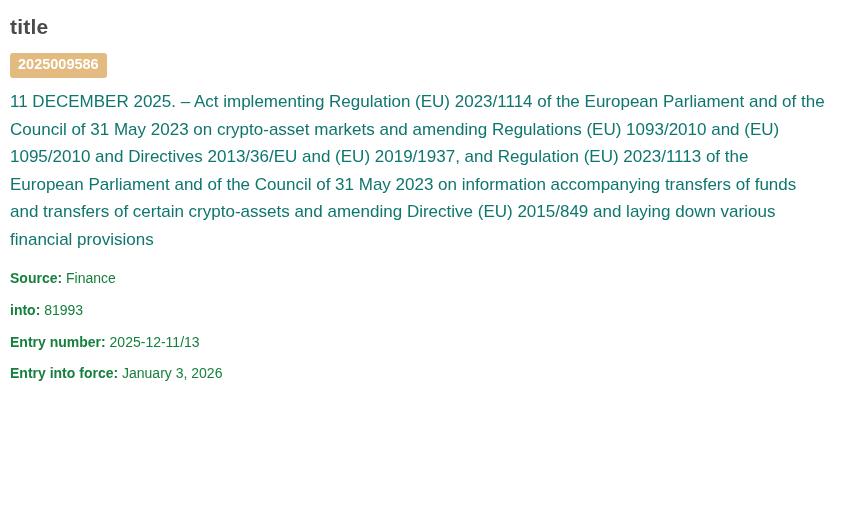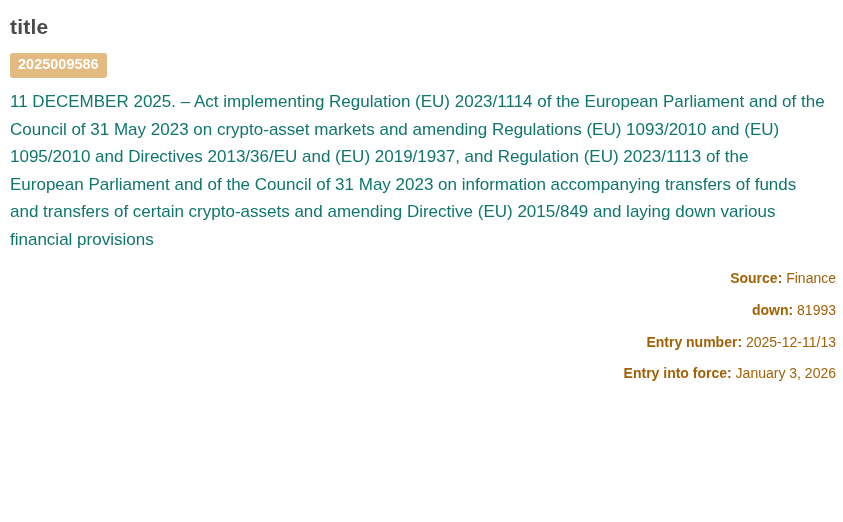--- a/index.html
+++ b/index.html
@@ -8,21 +8,21 @@
     background: #ffffff;
   }
   body {
     width: 843px;
     height: 522px;
     font-family: "Liberation Sans", sans-serif;
     color: #1a1a1a;
     overflow: hidden;
   }
   .page {
-    padding: 14px 7px 0 10px;
+    padding: 14px 16px 0 10px;
     box-sizing: border-box;
   }
   .doc-title {
     font-size: 21px;
     font-weight: bold;
     color: #4a4a4a;
     letter-spacing: 0.2px;
     margin: 0 0 14px 0;
     line-height: 1.2;
   }
@@ -41,22 +41,21 @@
     font-size: 17px;
     line-height: 1.62;
     color: #0f766e;
     margin: 0 0 12px 0;
     max-width: 815px;
   }
   .meta-row {
     font-size: 14px;
     line-height: 1.4;
     margin: 0 0 12px 0;
-    color: #a16207;
-    text-align: right;
+    color: #15803d;
   }
   .meta-row:first-of-type {
     margin-top: 2px;
   }
   .meta-label {
     font-weight: bold;
   }
   .meta-value {
     font-weight: normal;
   }
@@ -80,21 +79,21 @@
   <div class="meta-list">
 
     <div class="meta-row">
       <span class="meta-label">Source:</span>
       <span class="meta-value">Finance</span>
     </div>
 
 
 
     <div class="meta-row">
-      <span class="meta-label">down:</span>
+      <span class="meta-label">into:</span>
       <span class="meta-value">81993</span>
     </div>
 
     <div class="meta-row">
       <span class="meta-label">Entry number:</span>
       <span class="meta-value">2025-12-11/13</span>
     </div>
 
     <div class="meta-row">
       <span class="meta-label">Entry into force:</span>

